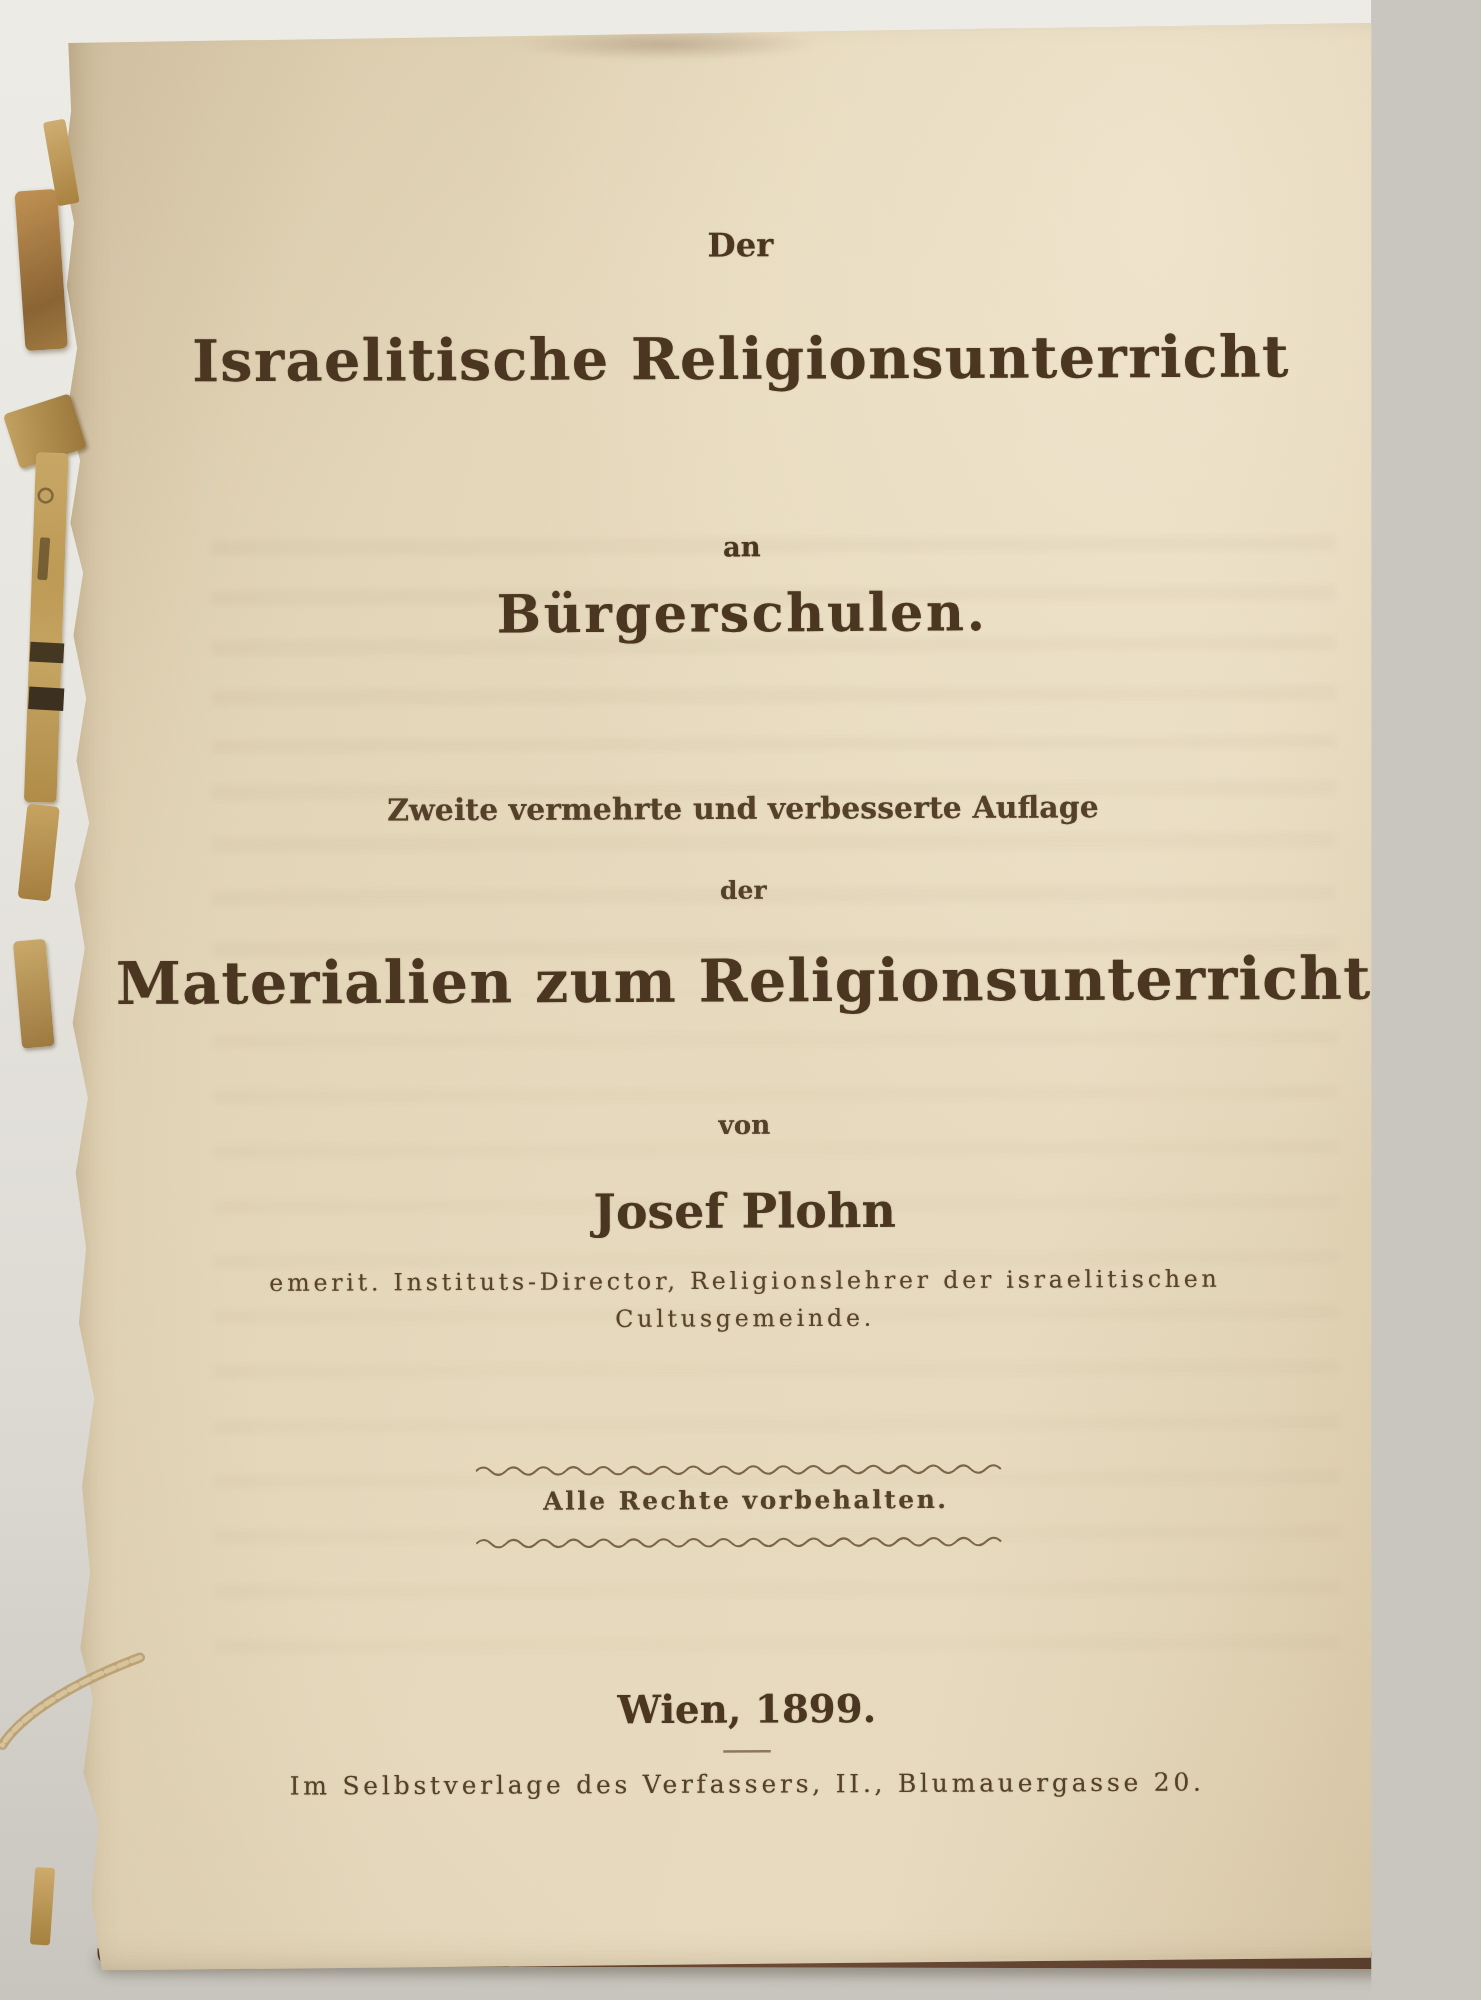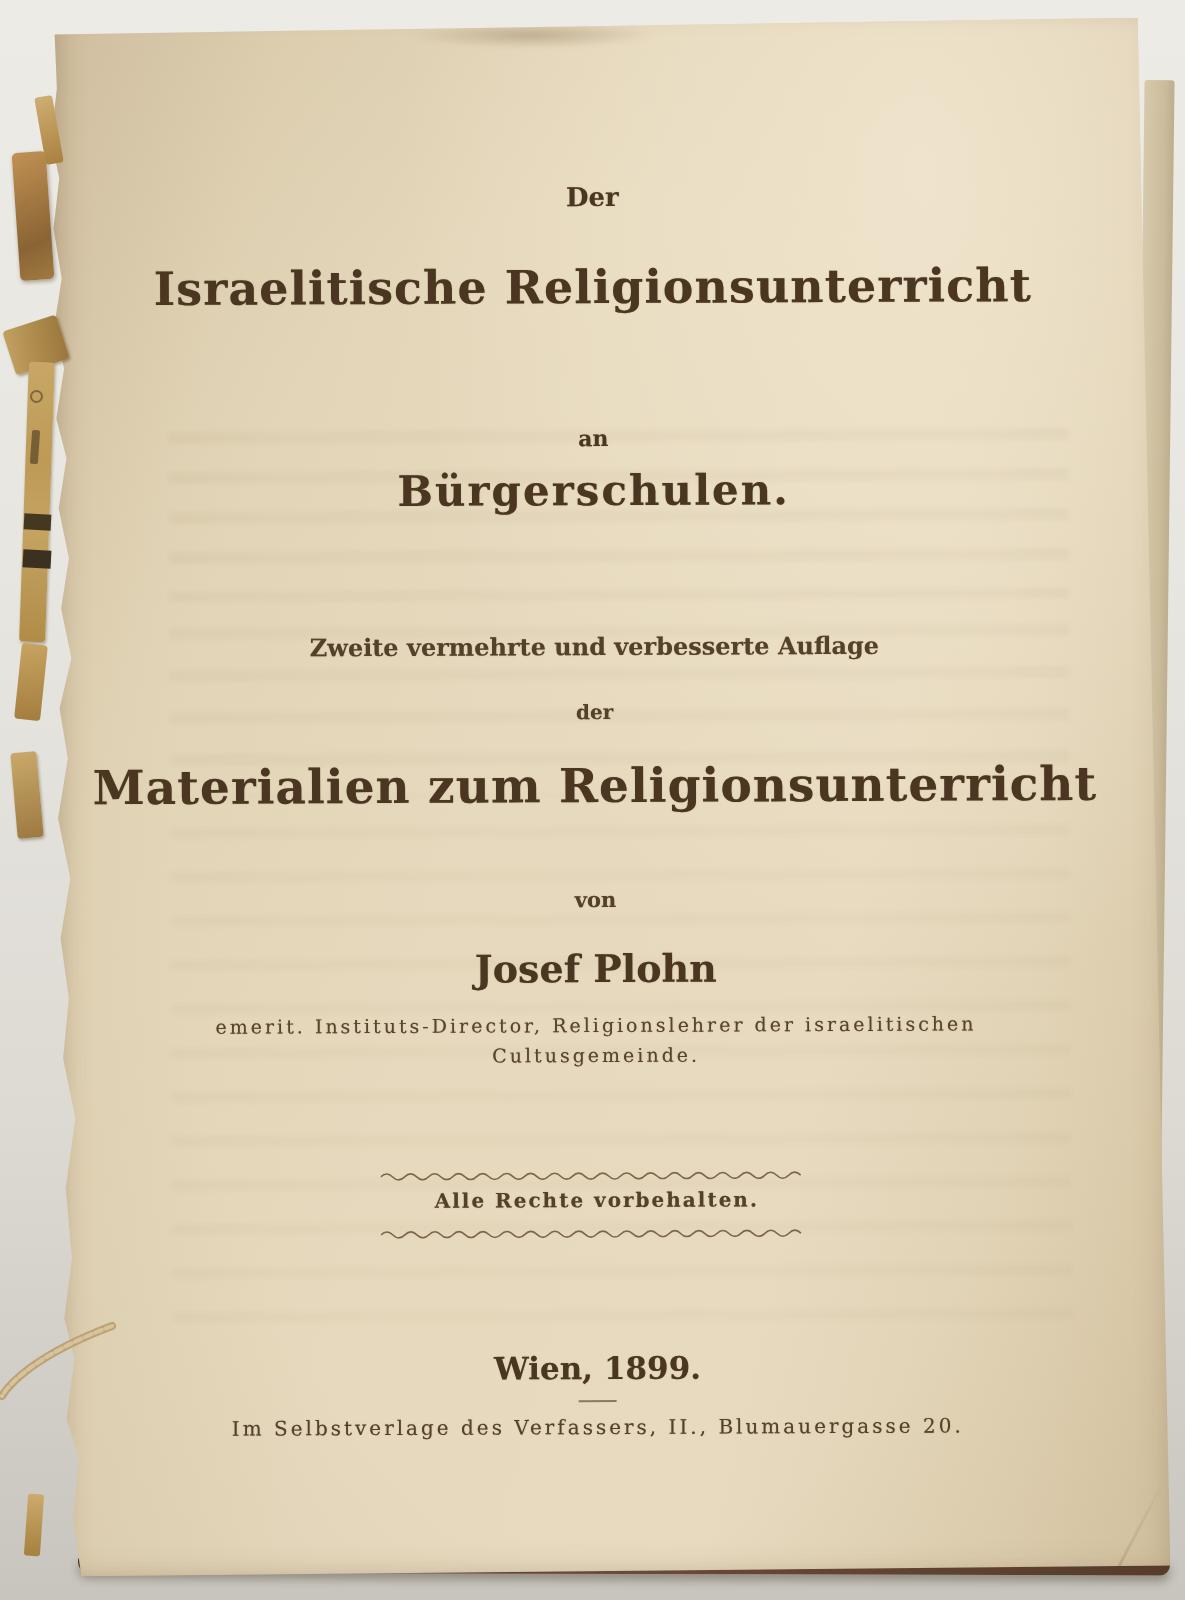--- a/index.html
+++ b/index.html
@@ -1,16 +1,16 @@
 <!DOCTYPE html>
 <html><head>
 <meta charset="utf-8">
 <style>
   html,body{margin:0;padding:0;background:#c9c6bf;}
-  .photo{position:relative;width:1185px;height:1600px;overflow:hidden;
+  .photo{position:relative;width:1097px;height:1600px;overflow:hidden;
          font-family:"DejaVu Serif", serif;}
   .backdrop{position:absolute;inset:0;
     background:linear-gradient(180deg,#ecebe5 0%,#e8e6e0 35%,#dcdad3 70%,#c8c5be 100%);}
   
   .page-edge-right{position:absolute;left:1136px;top:80px;width:30px;height:1400px;
     background:linear-gradient(90deg,#d7caac,#cabb9b 70%,#bdae8e);
     transform:rotate(0.7deg);border-radius:3px;}
   
   .bottom-board{position:absolute;left:78px;top:1560px;width:1092px;height:14px;
     background:linear-gradient(90deg,#503626,#6b4a36 50%,#573c2b);

